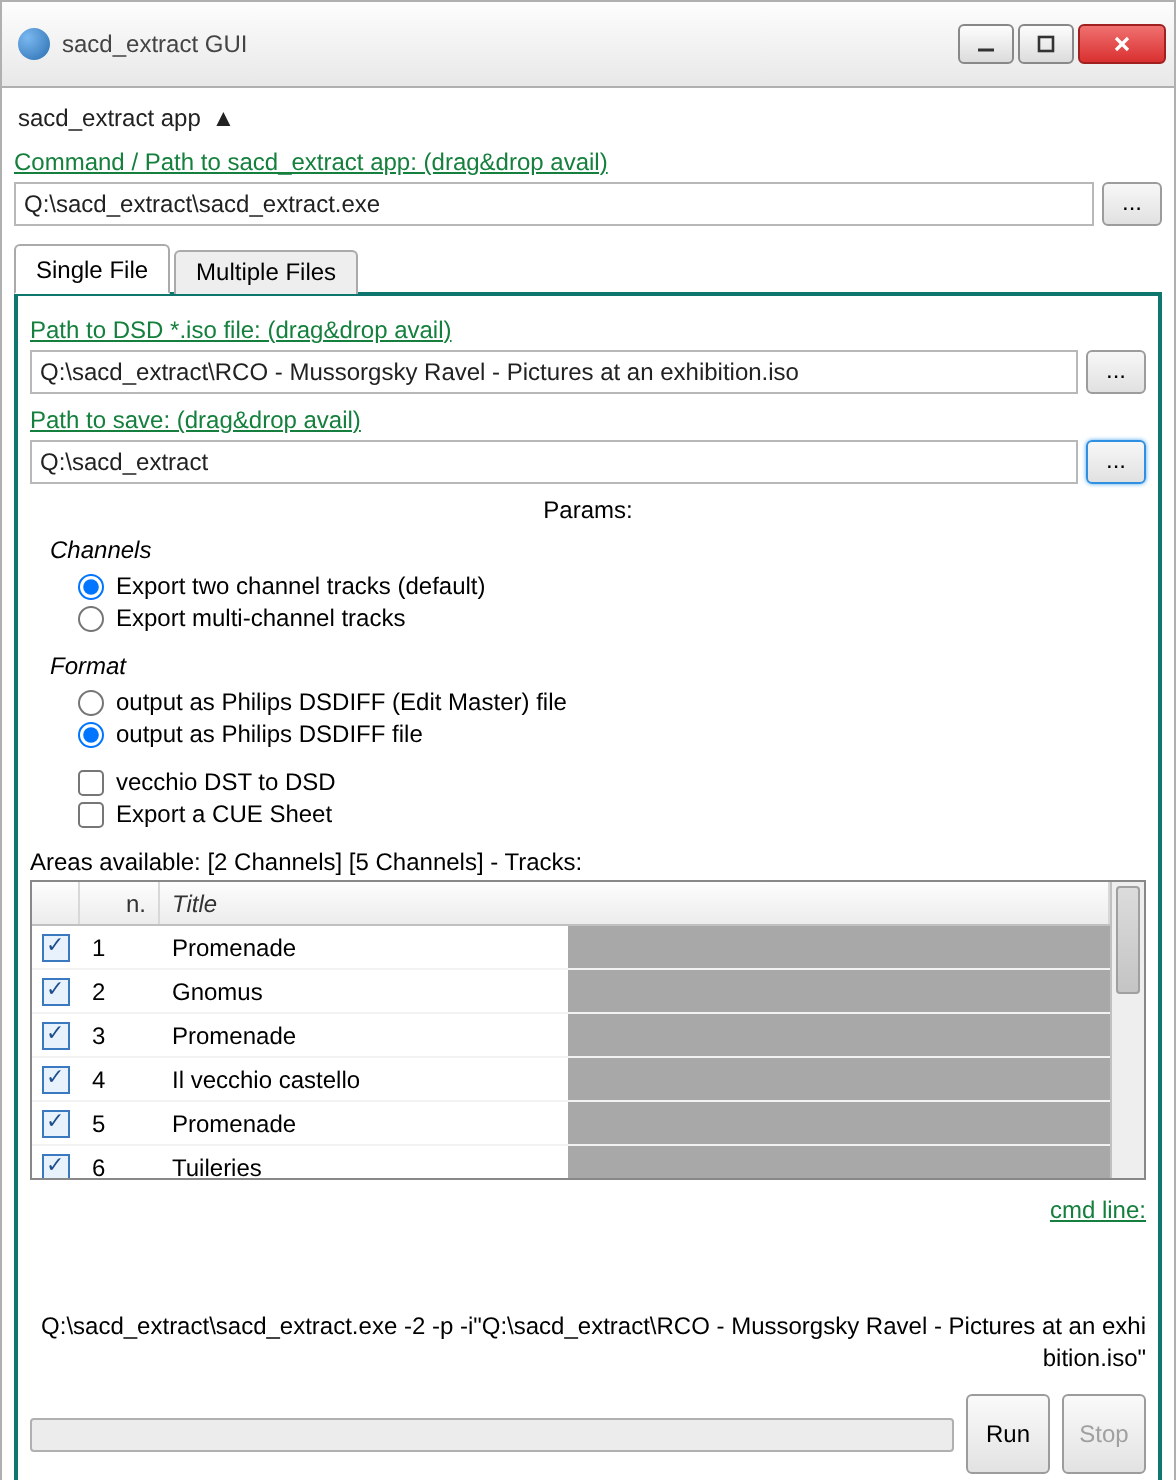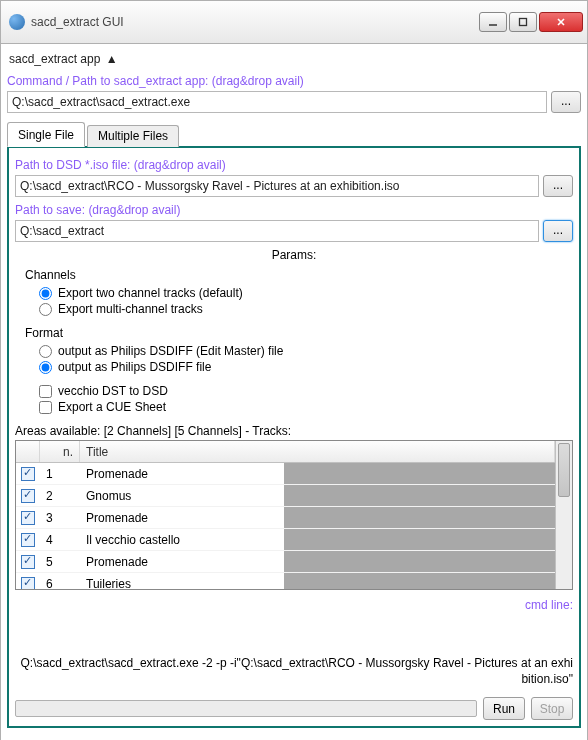--- a/index.html
+++ b/index.html
@@ -12,70 +12,70 @@
 .titlebar .winbtn { height: 20px; border: 1px solid #888; margin-left: 2px; display: flex; align-items: center; justify-content: center; cursor: pointer; }
 .titlebar .min, .titlebar .max { width: 28px; background: linear-gradient(#fdfdfd,#dcdcdc); border-radius: 3px; }
 .titlebar .close { width: 44px; background: linear-gradient(#f07070,#d93030); border-radius: 3px; border-color: #a02020; }
 .titlebar .winbtn svg { width: 10px; height: 10px; }
 
 .client { border: 1px solid #b0b0b0; border-top: none; height: 712px; padding: 4px 6px 4px 6px; display: flex; flex-direction: column; }
 
 .section-head { padding: 4px 2px 6px 2px; color: #222; }
 .section-head .arrow { display: inline-block; margin-left: 2px; }
 
-.label { color: #8b5cf6; margin: 2px 0 3px 0; }
+.label { color: #15803d; margin: 2px 0 3px 0; text-decoration: underline; }
 
 .row-input { display: flex; align-items: center; margin-bottom: 6px; }
 .textbox { flex: 1; border: 1px solid #b8b8b8; height: 22px; padding: 2px 4px; color: #222; background: #fff; }
 .browse { width: 30px; height: 22px; margin-left: 4px; border: 1px solid #9c9c9c; background: linear-gradient(#f7f7f7,#e1e1e1); border-radius: 3px; text-align: center; line-height: 18px; cursor: pointer; }
 .browse.active { border: 1px solid #2f8fe0; box-shadow: 0 0 2px #4fa8f0; }
 
 
 .tabs { margin-top: 2px; }
 .tabstrip { display: flex; align-items: flex-end; position: relative; top: 1px; }
 .tab { border: 1px solid #aaa; border-bottom: none; padding: 3px 10px 4px 10px; background: #eee; margin-right: 2px; border-top-left-radius: 3px; border-top-right-radius: 3px; cursor: pointer; }
 .tab.active { background: #fff; border-bottom: 1px solid #fff; padding-top: 5px; }
 .tabbody { border: 2px solid #0f766e; padding: 8px 6px 6px 6px; }
 
 .params-head { text-align: center; margin: 4px 0 6px 0; }
 
-.group-label { margin: 2px 0 4px 0; }
+.group-label { margin: 2px 0 4px 0; font-style: italic; }
 .radio-row, .check-row { display: flex; align-items: center; margin: 2px 0 2px 14px; }
 .radio-row input, .check-row input { margin-right: 6px; }
 
 .group { margin-bottom: 10px; }
 .group.indent2 { padding-left: 10px; }
 
 .areas-label { margin: 6px 0 2px 0; }
 
 
 .table-wrap { border: 1px solid #888; height: 150px; display: flex; }
 .table-inner { flex: 1; display: flex; flex-direction: column; overflow: hidden; }
 .thead { display: flex; background: linear-gradient(#fdfdfd,#ececec); border-bottom: 1px solid #c0c0c0; height: 22px; align-items: center; }
 .th { padding: 0 6px; color: #333; border-right: 1px solid #d8d8d8; height: 100%; display: flex; align-items: center; }
 .th-check { width: 24px; }
 .th-n { width: 40px; justify-content: flex-end; }
-.th-title { flex: 1; }
+.th-title { flex: 1; font-style: italic; }
 .tbody { overflow-y: auto; flex: 1; background: #fff; position: relative; }
 .tbody-grey { position: absolute; top: 0; right: 0; bottom: 0; left: 268px; background: #a8a8a8; }
 .trow { display: flex; align-items: center; height: 22px; border-bottom: 1px solid #f2f2f2; position: relative; z-index: 1; }
 .td-check { width: 24px; display: flex; justify-content: center; }
 .td-n { width: 40px; text-align: left; padding-left: 6px; }
 .td-title { width: 204px; padding-left: 6px; white-space: nowrap; overflow: hidden; }
 .chk { width: 14px; height: 14px; border: 1px solid #3a78c0; background: #e8f2fd; position: relative; }
 .chk::after { content: "✓"; position: absolute; top: -2px; left: 1px; font-size: 11px; color: #205090; }
 .vscroll { width: 17px; background: #eee; border-left: 1px solid #c0c0c0; position: relative; }
 .vscroll .thumb { position: absolute; top: 2px; left: 2px; right: 2px; height: 54px; background: linear-gradient(#dcdcdc,#c4c4c4); border: 1px solid #a0a0a0; border-radius: 2px; }
 
 .cmdline { margin-top: 8px; text-align: right; }
 .cmdline .txt { color: #000000; word-break: break-all; line-height: 1.3; margin-top: 44px; }
 
 .bottom { display: flex; align-items: center; margin-top: 10px; }
 .progress { flex: 1; height: 17px; border: 1px solid #b0b0b0; background: #ececec; border-radius: 2px; }
-.btn { width: 42px; height: 23px; margin-left: 6px; border: 1px solid #9c9c9c; background: linear-gradient(#fafafa,#e2e2e2); border-radius: 3px; cursor: pointer; }
+.btn { width: 42px; height: 40px; margin-left: 6px; border: 1px solid #9c9c9c; background: linear-gradient(#fafafa,#e2e2e2); border-radius: 3px; cursor: pointer; }
 .btn:disabled { color: #a0a0a0; cursor: default; }
 
 .status { margin-top: 23px; border-top: 1px solid #ddd; padding: 5px 2px 2px 2px; color: #222; }
 </style>
 </head>
 <body>
 
 <div class="titlebar">
   <div class="icon"></div>
   <div class="title">sacd_extract GUI</div>

